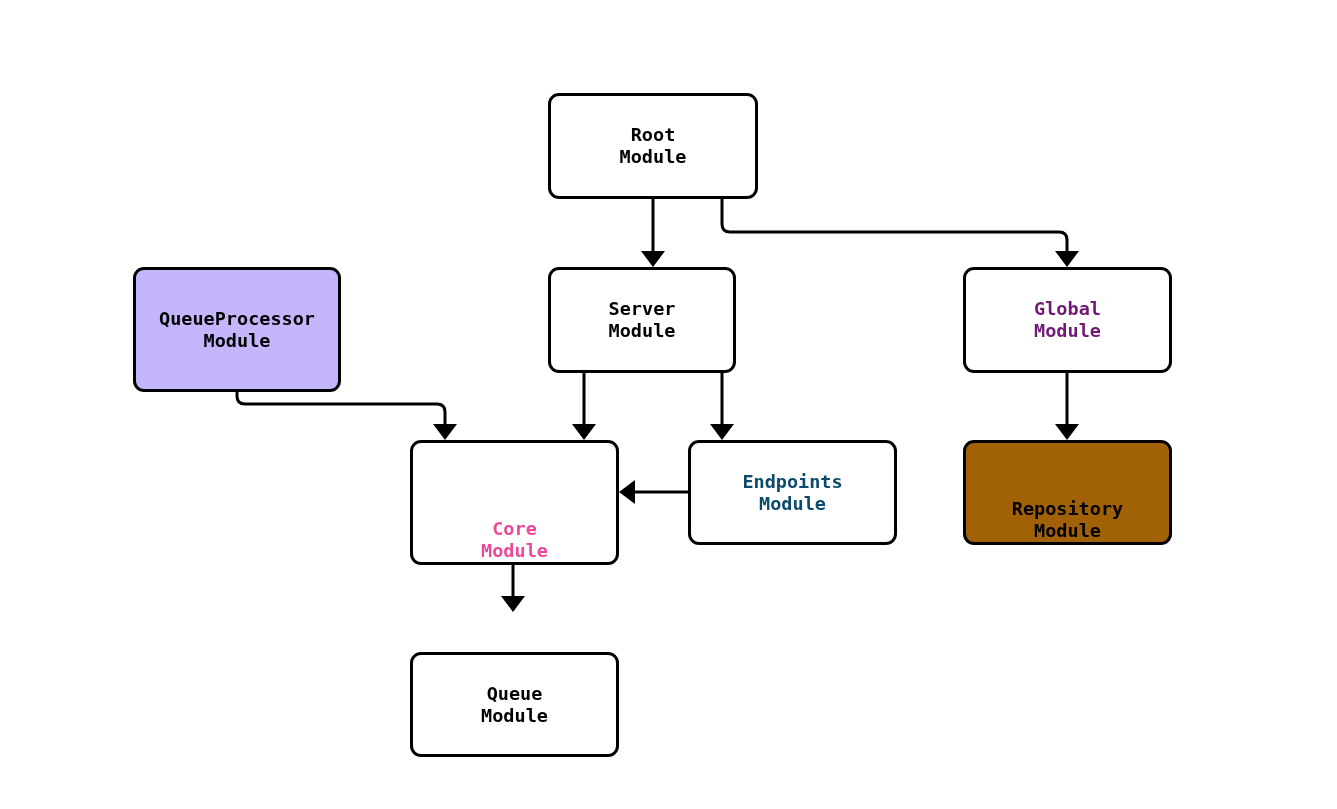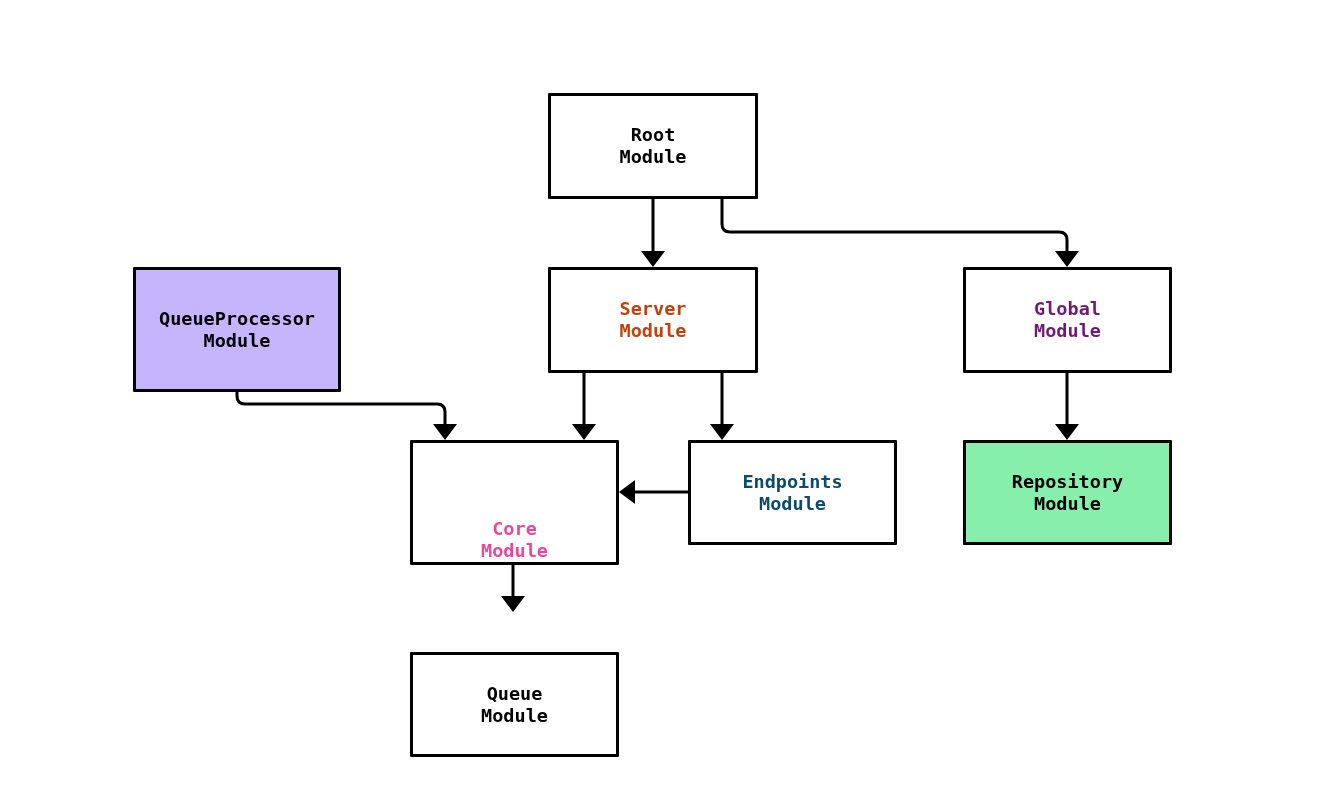--- a/index.html
+++ b/index.html
@@ -19,21 +19,21 @@
     position: absolute;
     left: 0;
     top: 0;
     width: 1337px;
     height: 809px;
   }
   .node {
     position: absolute;
     box-sizing: border-box;
     border: 3px solid #000000;
-    border-radius: 1px;
+    border-radius: 11px;
     background: #ffffff;
     display: flex;
     flex-direction: column;
     align-items: center;
     justify-content: center;
     text-align: center;
     font-weight: bold;
     font-size: 18.5px;
     line-height: 22px;
     color: #000000;
@@ -73,37 +73,37 @@
     </svg>
   <div id="nodes-layer">
       <div class="node" style="left: 548px; top: 93px; width: 210px; height: 106px; border-color: rgb(0, 0, 0); background: rgb(255, 255, 255); color: rgb(0, 0, 0);">
         <span>Root</span>
         <span>Module</span>
       </div>
       <div class="node" style="left: 133px; top: 267px; width: 208px; height: 125px; border-color: rgb(0, 0, 0); background: #c4b5fd; color: rgb(0, 0, 0);">
         <span>QueueProcessor</span>
         <span>Module</span>
       </div>
-      <div class="node" style="left: 548px; top: 267px; width: 210px; height: 106px; border-color: rgb(0, 0, 0); background: rgb(255, 255, 255); color: #c2410c;">
+      <div class="node" style="left: 548px; top: 267px; width: 188px; height: 106px; border-color: rgb(0, 0, 0); background: rgb(255, 255, 255); color: #000000;">
         <span>Server</span>
         <span>Module</span>
       </div>
       <div class="node" style="left: 963px; top: 267px; width: 209px; height: 106px; border-color: rgb(0, 0, 0); background: rgb(255, 255, 255); color: #701a75;">
         <span>Global</span>
         <span>Module</span>
       </div>
       <div class="node" style="left: 410px; top: 440px; width: 209px; height: 125px; border-color: rgb(0, 0, 0); background: rgb(255, 255, 255); color: #ec4899; justify-content: flex-end;">
         <span>Core</span>
         <span>Module</span>
       </div>
       <div class="node" style="left: 688px; top: 440px; width: 209px; height: 105px; border-color: rgb(0, 0, 0); background: rgb(255, 255, 255); color: #0c4a6e;">
         <span>Endpoints</span>
         <span>Module</span>
       </div>
-      <div class="node" style="left: 963px; top: 440px; width: 209px; height: 105px; border-color: rgb(0, 0, 0); background: #86efac; color: rgb(0, 0, 0);">
+      <div class="node" style="left: 963px; top: 440px; width: 209px; height: 105px; border-color: rgb(0, 0, 0); background: #a16207; color: rgb(0, 0, 0); justify-content: flex-end;">
         <span>Repository</span>
         <span>Module</span>
       </div>
       <div class="node" style="left: 410px; top: 612px; width: 209px; height: 105px; border-color: rgb(0, 0, 0); background: rgb(255, 255, 255); color: rgb(0, 0, 0); margin-top: 40px;">
         <span>Queue</span>
         <span>Module</span>
       </div>
     </div>
 </div>
 

